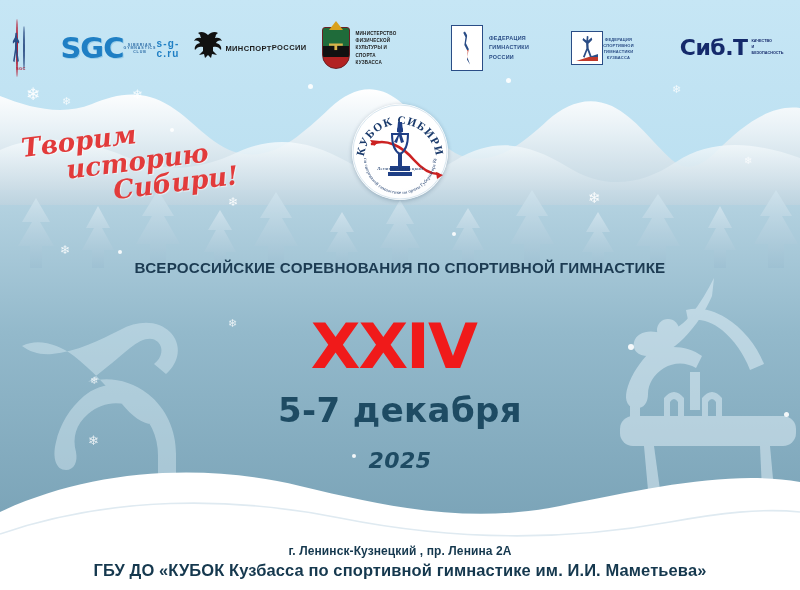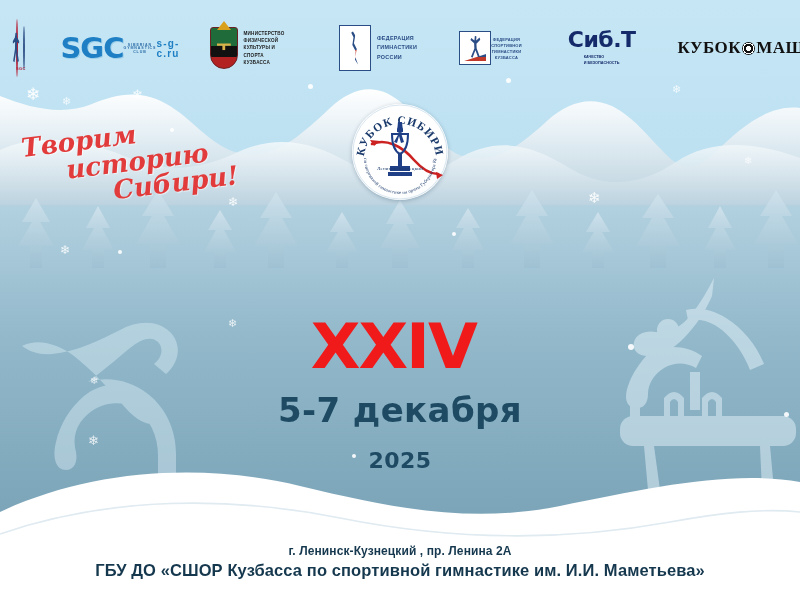--- a/index.html
+++ b/index.html
@@ -98,21 +98,21 @@
     width:13px;height:22px;background:#2a4d86;
     clip-path:polygon(48% 0,60% 4%,58% 22%,84% 8%,90% 18%,60% 36%,62% 58%,86% 96%,74% 100%,52% 66%,30% 100%,18% 96%,44% 58%,42% 34%,14% 20%,20% 10%,44% 22%);
   }
   .lg-fsg .box .tri{
     position:absolute;left:4px;bottom:3px;width:22px;height:7px;
     background:linear-gradient(180deg,#2a4d86 0 45%,#c0392b 45% 100%);
     clip-path:polygon(0 100%,100% 0,100% 100%);
   }
   .lg-fsg .txt{font-size:4px;line-height:1.5;color:#2a4d86;font-weight:bold;margin-top:2px;letter-spacing:.2px;}
 
-  .lg-sib{margin-left:30px;display:flex;align-items:center;gap:4px;flex-direction:column;}
+  .lg-sib{margin-left:30px;display:flex;align-items:center;gap:4px;}
   .lg-sib .mark{
     font-family:"DejaVu Sans", sans-serif;
     font-size:22px;font-weight:bold;color:#152a6b;letter-spacing:-.5px;line-height:1;
   }
   .lg-sib .sl{font-size:3.8px;line-height:1.5;color:#152a6b;font-weight:bold;}
 
   .lg-tm{margin-left:26px;}
   .lg-tm .mark{
     font-family:"Liberation Serif", serif;
     font-size:17px;font-weight:bold;color:#111;letter-spacing:.5px;
@@ -179,21 +179,21 @@
     line-height:1.16;letter-spacing:-.2px;
   }
   .date{
     position:absolute;left:0;right:0;top:390px;text-align:center;z-index:30;
     font-family:"DejaVu Sans", sans-serif;
     font-size:34px;font-weight:bold;color:#1e4b63;letter-spacing:.4px;
   }
   .year{
     position:absolute;left:0;right:0;top:448px;text-align:center;z-index:30;
     font-family:"DejaVu Sans", sans-serif;
-    font-size:22px;font-weight:bold;color:#1e4b63;letter-spacing:.4px;
+    font-size:22px;font-weight:bold;color:#1e4b63;letter-spacing:.4px;font-style:italic;
   }
 
   
   .addr{
     position:absolute;left:0;right:0;bottom:10px;text-align:center;z-index:30;
     color:#15384e;
   }
   .addr .a1{font-size:12px;font-weight:bold;letter-spacing:.1px;margin-bottom:3px;}
   .addr .a2{font-size:16.5px;font-weight:bold;letter-spacing:.1px;}
 </style>
@@ -345,20 +345,34 @@
         <div class="fig"></div>
       <div class="tiny">SGC</div>
     </div>
 
     <div class="logo lg-sgc">
       <div class="big">SGC</div>
       <div class="sub">SIBERIAN GYMNASTICS CLUB</div>
       <div class="dom">s-g-c.ru</div>
     </div>
 
+    <div class="logo lg-minsport">
+      <div class="eagle">
+        <svg width="34" height="30" viewBox="0 0 34 30">
+          <g fill="#111">
+            <path d="M17,4 C14,1 10,0 7,2 C9,3 10,5 10,7 C7,6 4,7 3,10 C6,9 8,10 9,12 C5,13 3,16 4,19 C6,16 9,15 12,16 L12,20 L8,24 L13,23 L14,27 L17,24 L20,27 L21,23 L26,24 L22,20 L22,16 C25,15 28,16 30,19 C31,16 29,13 25,12 C26,10 28,9 31,10 C30,7 27,6 24,7 C24,5 25,3 27,2 C24,0 20,1 17,4 Z"></path>
+            <circle cx="11" cy="5" r="1.6"></circle>
+              <circle cx="23" cy="5" r="1.6"></circle>
+            <path d="M15,8 h4 v3 h-4 Z"></path>
+          </g>
+        </svg>
+      </div>
+      <div class="t1">МИНСПОРТ</div>
+      <div class="t2">РОССИИ</div>
+    </div>
 
     <div class="logo lg-kuz">
       <div class="shield">
           <div class="hammer"></div>
         </div>
       <div class="txt">
         <div>МИНИСТЕРСТВО</div>
         <div>ФИЗИЧЕСКОЙ</div>
         <div>КУЛЬТУРЫ И СПОРТА</div>
         <div>КУЗБАССА</div>
@@ -438,28 +452,29 @@
         <circle cx="48" cy="26" r="3"></circle>
         <path d="M47,29 l2,0 l3,9 l-3,1 l-2,-7 l-2,7 l-3,-1 Z"></path>
       </g>
       <text font-family="Liberation Serif, serif" font-size="4.6" fill="#1a3a6b" letter-spacing=".2">
         <textPath href="#arcBot" startOffset="50%" text-anchor="middle">Кубок по спортивной гимнастике на призы Губернатора Кузбасса</textPath>
       </text>
     </svg>
     <div class="city">Ленинск-Кузнецкий</div>
   </div>
 
+  <div class="kicker">ВСЕРОССИЙСКИЕ СОРЕВНОВАНИЯ ПО СПОРТИВНОЙ ГИМНАСТИКЕ</div>
 
   <div class="titlerow">
     <div class="roman">XXIV</div>
     <div class="titlelines">
     </div>
   </div>
 
   <div class="date">5-7 декабря</div>
   <div class="year">2025</div>
 
   <div class="addr">
     <div class="a1">г. Ленинск-Кузнецкий , пр. Ленина 2А</div>
-    <div class="a2">ГБУ ДО «СШОР Кузбасса по спортивной гимнастике им. И.И. Маметьева»</div>
+    <div class="a2">ГБУ ДО «КУБОК Кузбасса по спортивной гимнастике им. И.И. Маметьева»</div>
   </div>
 
 </div>
 
 </body></html>

